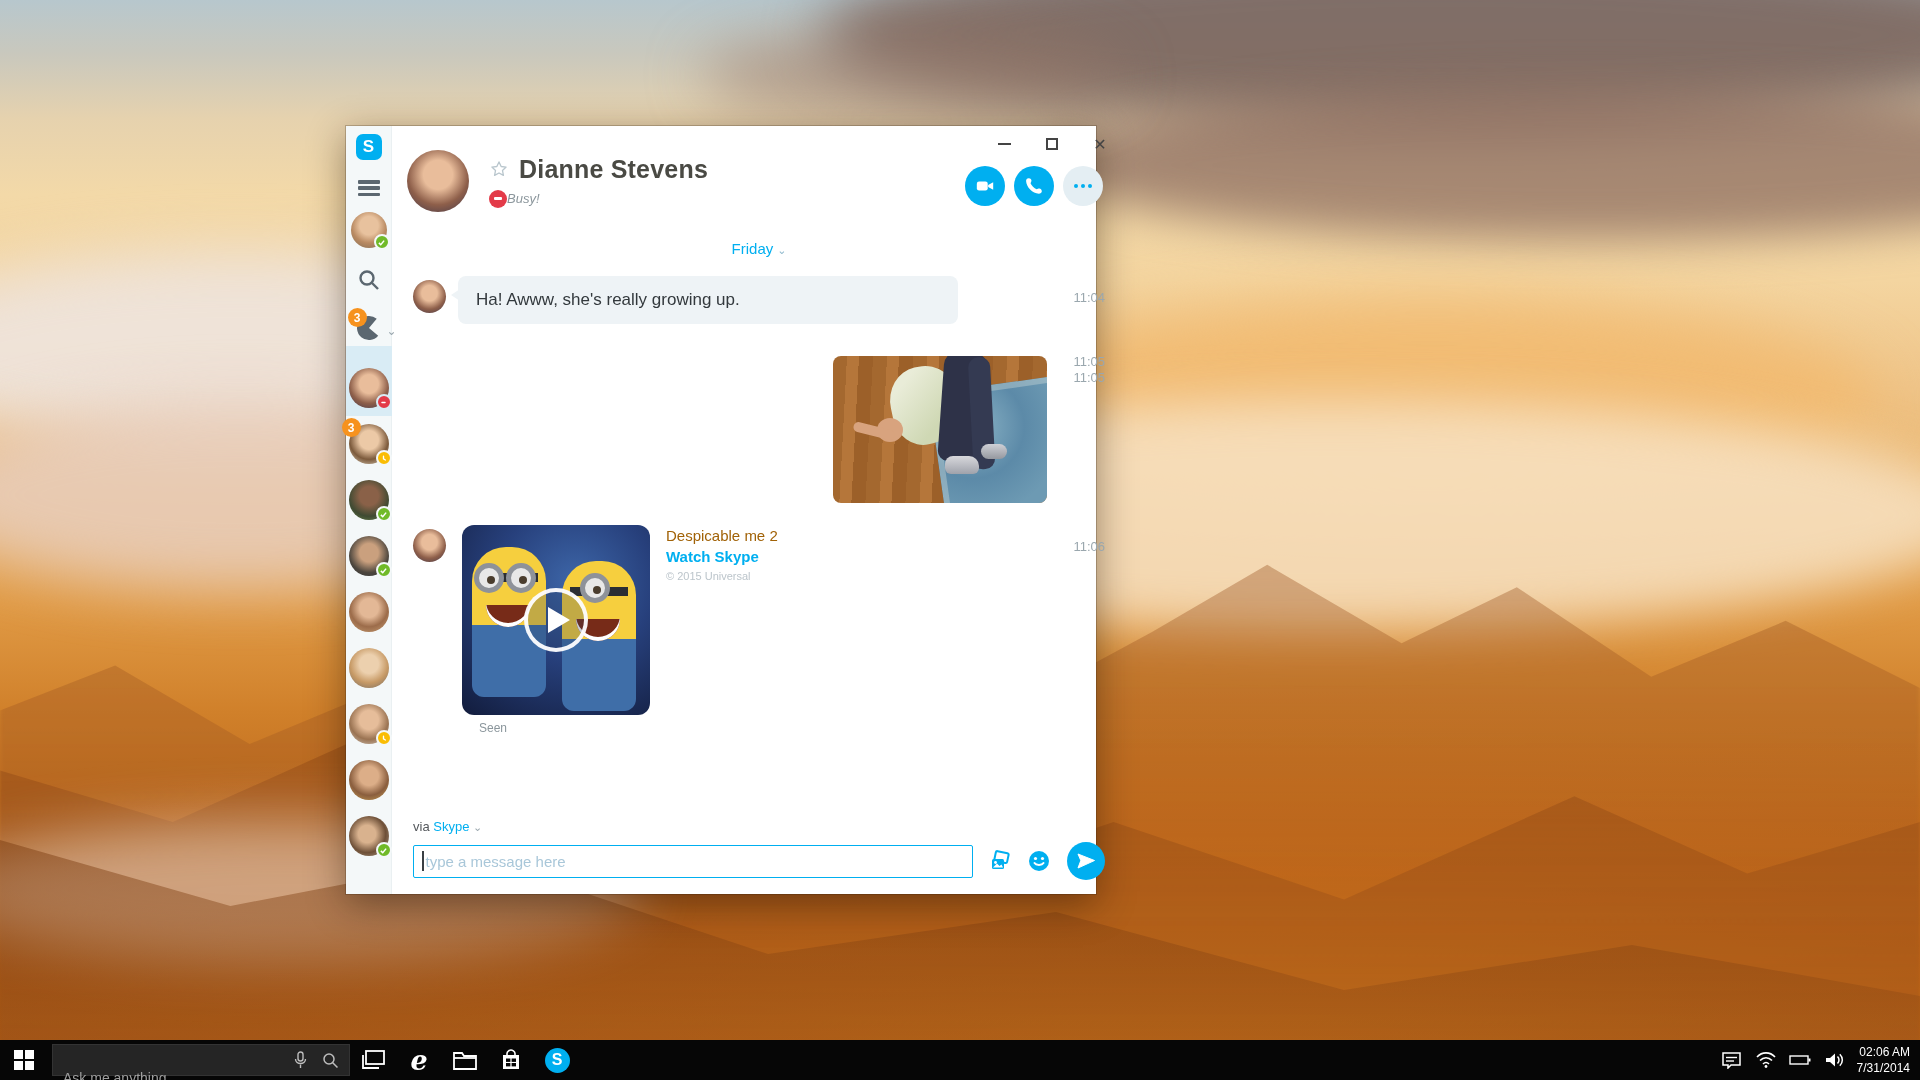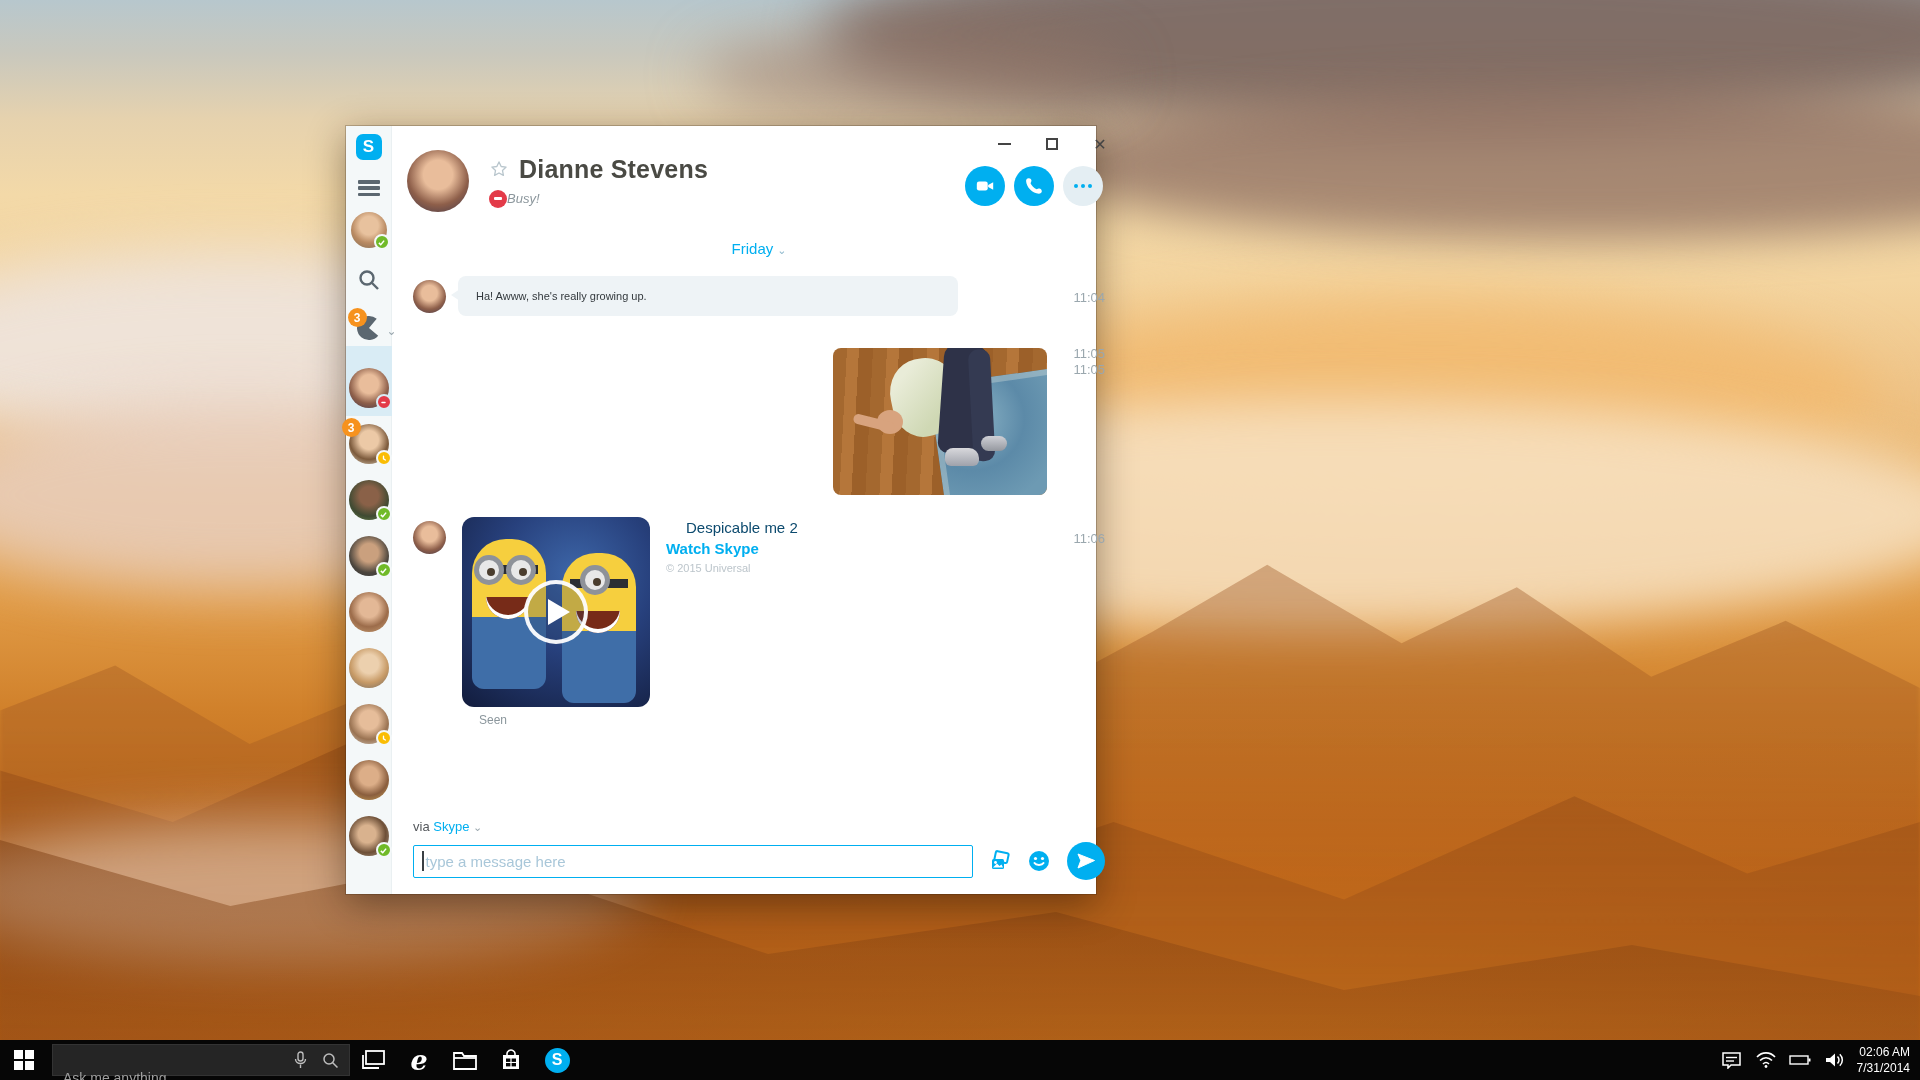--- a/index.html
+++ b/index.html
@@ -96,21 +96,21 @@
   .dots i { width:4px; height:4px; border-radius:50%; background:#00aff0; }
 
   .chat-scroll { flex:1; padding:4px 18px 0 21px; overflow:hidden; }
   .day-divider { text-align:center; margin:10px 0 18px; }
   .day-divider span { color:#00aff0; font-size:15px; cursor:pointer; }
   .day-divider .chev { color:#8fb9cd; font-size:11px; margin-left:4px; }
 
   .msg-row { display:flex; margin-bottom:16px; position:relative; }
   .msg-avatar { width:33px; height:33px; border-radius:50%; flex:none; margin-top:4px; }
   .msg-time { position:absolute; right:0; top:14px; font-size:13px; color:#9aa7ae; }
-  .bubble { position:relative; border-radius:8px; padding:14px 18px; font-size:11px; color:#33393d; }
+  .bubble { position:relative; border-radius:8px; padding:14px 18px; font-size:17px; color:#33393d; }
   .bubble-in { background:#eef3f6; margin-left:12px; width:500px; }
   .bubble-in::before { content:""; position:absolute; left:-7px; top:13px;
     border-top:6px solid transparent; border-bottom:6px solid transparent; border-right:9px solid #eef3f6; }
   .row-out { justify-content:flex-end; padding-right:58px; }
   .bubble-out { background:#dff3fb; width:500px; }
   .bubble-out::after { content:""; position:absolute; right:-7px; top:13px;
     border-top:6px solid transparent; border-bottom:6px solid transparent; border-left:9px solid #dff3fb; }
 
   
   .photo-msg { position:relative; width:214px; height:147px; border-radius:8px; overflow:hidden; cursor:pointer;
@@ -143,21 +143,21 @@
   .goggle { position:absolute; top:16px; width:30px; height:30px; border-radius:50%; background:#e8e8e8; border:5px solid #8e9299; z-index:2; }
   .goggle::after { content:""; position:absolute; left:8px; top:8px; width:8px; height:8px; border-radius:50%; background:#4a3d2e; }
   .m1 { left:10px; top:22px; } .m2 { left:100px; top:36px; }
   .m1 .g1 { left:2px; } .m1 .g2 { left:34px; }
   .m2 .g1 { left:18px; top:12px; }
   .play-overlay { position:absolute; left:50%; top:50%; width:64px; height:64px; transform:translate(-50%,-50%);
     border-radius:50%; border:4px solid rgba(255,255,255,.95); background:rgba(40,60,90,.25); z-index:4;
     display:flex; align-items:center; justify-content:center; }
   .play-overlay i { display:block; margin-left:6px; border-left:22px solid #fff; border-top:13px solid transparent; border-bottom:13px solid transparent; }
   .video-meta { margin-left:16px; padding-top:2px; }
-  .vm-title { font-size:15px; color:#0c4a6e;margin-left:20px; }
+  .vm-title { font-size:15px; color:#a16207; }
   .vm-link { font-size:15px; font-weight:bold; color:#00aff0; margin-top:4px; cursor:pointer; }
   .vm-copy { font-size:11px; color:#bcc5cb; margin-top:5px; }
   .seen { margin:6px 0 0 66px; font-size:12px; color:#8b969c; }
 
   
   .compose { padding:0 18px 14px 21px; }
   .via-line { font-size:13px; color:#54585c; margin-bottom:8px; cursor:pointer; }
   .via-line .net { color:#00aff0; }
   .via-line .chev { color:#9aa7ae; font-size:11px; }
   .compose-row { display:flex; align-items:center; }

